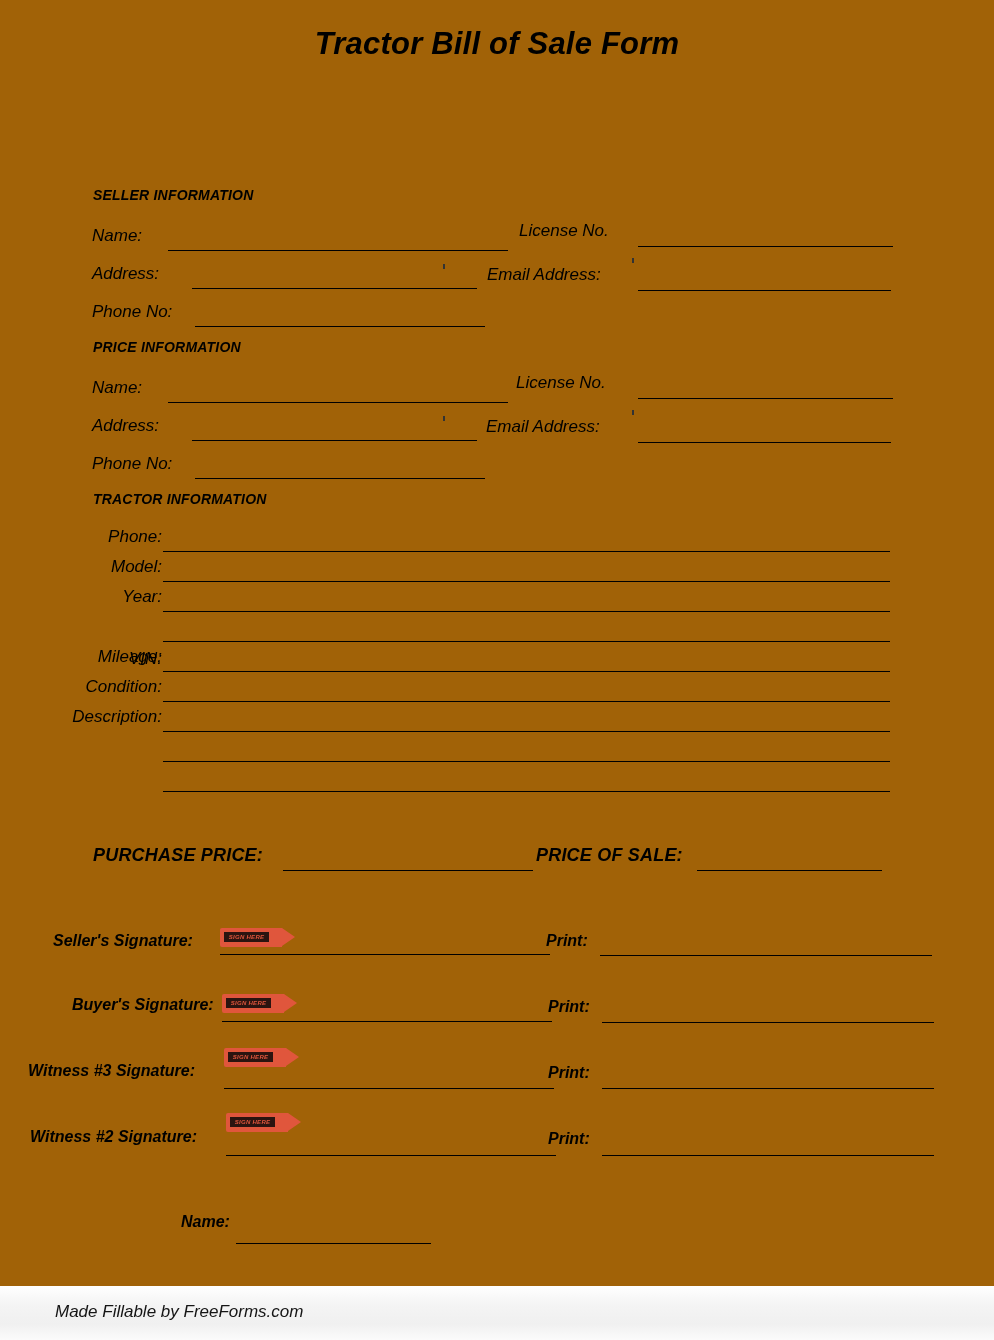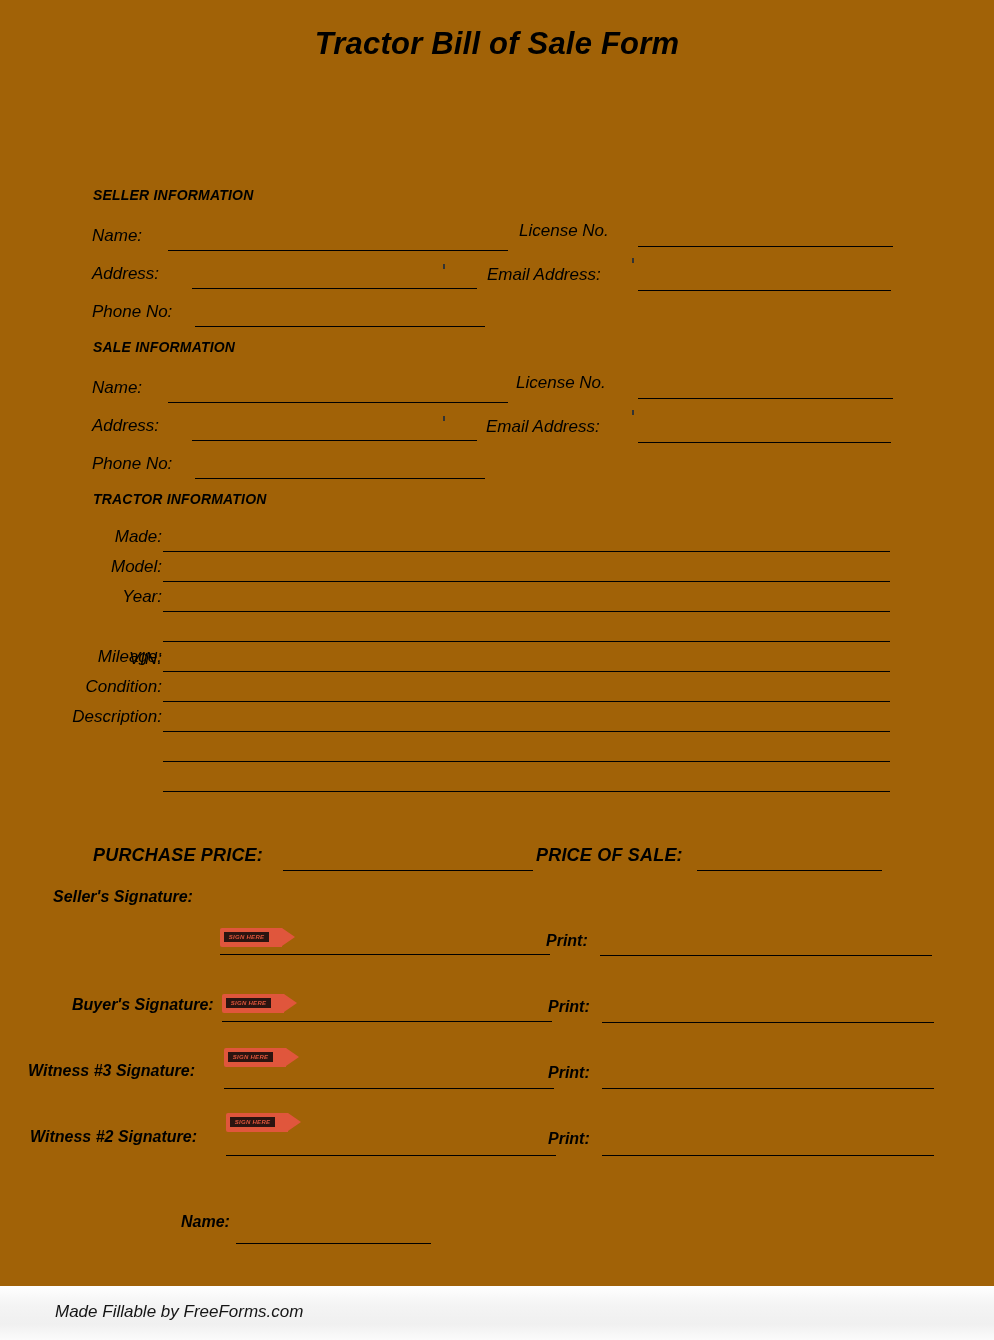--- a/index.html
+++ b/index.html
@@ -165,42 +165,42 @@
   <div class="rule" style="left:192px; top:288px; width:285px;"></div>
   <div class="speck" style="left:443px; top:264px;"></div>
 
   <div class="lbl" style="left:487px; top:265px;">Email Address:</div>
   <div class="rule" style="left:638px; top:290px; width:253px;"></div>
   <div class="speck" style="left:632px; top:258px;"></div>
 
   <div class="lbl" style="left:92px; top:302px;">Phone No:</div>
   <div class="rule" style="left:195px; top:326px; width:290px;"></div>
 
-  <div class="section-head" style="top:339px;">SALE INFORMATION</div>
+  <div class="section-head" style="top:339px;">PRICE INFORMATION</div>
 
   <div class="lbl" style="left:92px; top:378px;">Name:</div>
   <div class="rule" style="left:168px; top:402px; width:340px;"></div>
 
   <div class="lbl" style="left:516px; top:373px;">License No.</div>
   <div class="rule" style="left:638px; top:398px; width:255px;"></div>
 
   <div class="lbl" style="left:92px; top:416px;">Address:</div>
   <div class="rule" style="left:192px; top:440px; width:285px;"></div>
   <div class="speck" style="left:443px; top:416px;"></div>
 
   <div class="lbl" style="left:486px; top:417px;">Email Address:</div>
   <div class="rule" style="left:638px; top:442px; width:253px;"></div>
   <div class="speck" style="left:632px; top:410px;"></div>
 
   <div class="lbl" style="left:92px; top:454px;">Phone No:</div>
   <div class="rule" style="left:195px; top:478px; width:290px;"></div>
 
   <div class="section-head" style="top:491px;">TRACTOR INFORMATION</div>
 
-  <div class="lbl-r" style="left:2px; top:527px; width:160px;">Made:</div>
+  <div class="lbl-r" style="left:2px; top:527px; width:160px;">Phone:</div>
   <div class="rule" style="left:163px; top:551px; width:727px;"></div>
 
   <div class="lbl-r" style="left:2px; top:557px; width:160px;">Model:</div>
   <div class="rule" style="left:163px; top:581px; width:727px;"></div>
 
   <div class="lbl-r" style="left:2px; top:587px; width:160px;">Year:</div>
   <div class="rule" style="left:163px; top:611px; width:727px;"></div>
 
   <div class="lbl-r" style="left:2px; top:617px; width:160px;margin-top:32px;">VIN:</div>
   <div class="rule" style="left:163px; top:641px; width:727px;"></div>
@@ -215,21 +215,21 @@
   <div class="rule" style="left:163px; top:731px; width:727px;"></div>
   <div class="rule" style="left:163px; top:761px; width:727px;"></div>
   <div class="rule" style="left:163px; top:791px; width:727px;"></div>
 
   <div class="lbl lbl-head" style="left:93px; top:845px;">PURCHASE PRICE:</div>
   <div class="rule" style="left:283px; top:870px; width:250px;"></div>
 
   <div class="lbl lbl-head" style="left:536px; top:845px;">PRICE OF SALE:</div>
   <div class="rule" style="left:697px; top:870px; width:185px;"></div>
 
-  <div class="lbl lbl-bold" style="left:53px; top:888px;">Seller's Signature:</div>
+  <div class="lbl lbl-bold" style="left:53px; top:932px;">Seller's Signature:</div>
   <div class="sign-tag" style="left:220px; top:928px;">
     <span class="tag-text">SIGN HERE</span>
   </div>
   <div class="rule-thin" style="left:220px; top:954px; width:330px;"></div>
   <div class="lbl lbl-bold" style="left:546px; top:932px;">Print:</div>
   <div class="rule-thin" style="left:600px; top:955px; width:332px;"></div>
 
   <div class="lbl lbl-bold" style="left:72px; top:996px;">Buyer's Signature:</div>
   <div class="sign-tag" style="left:222px; top:994px;">
     <span class="tag-text">SIGN HERE</span>

